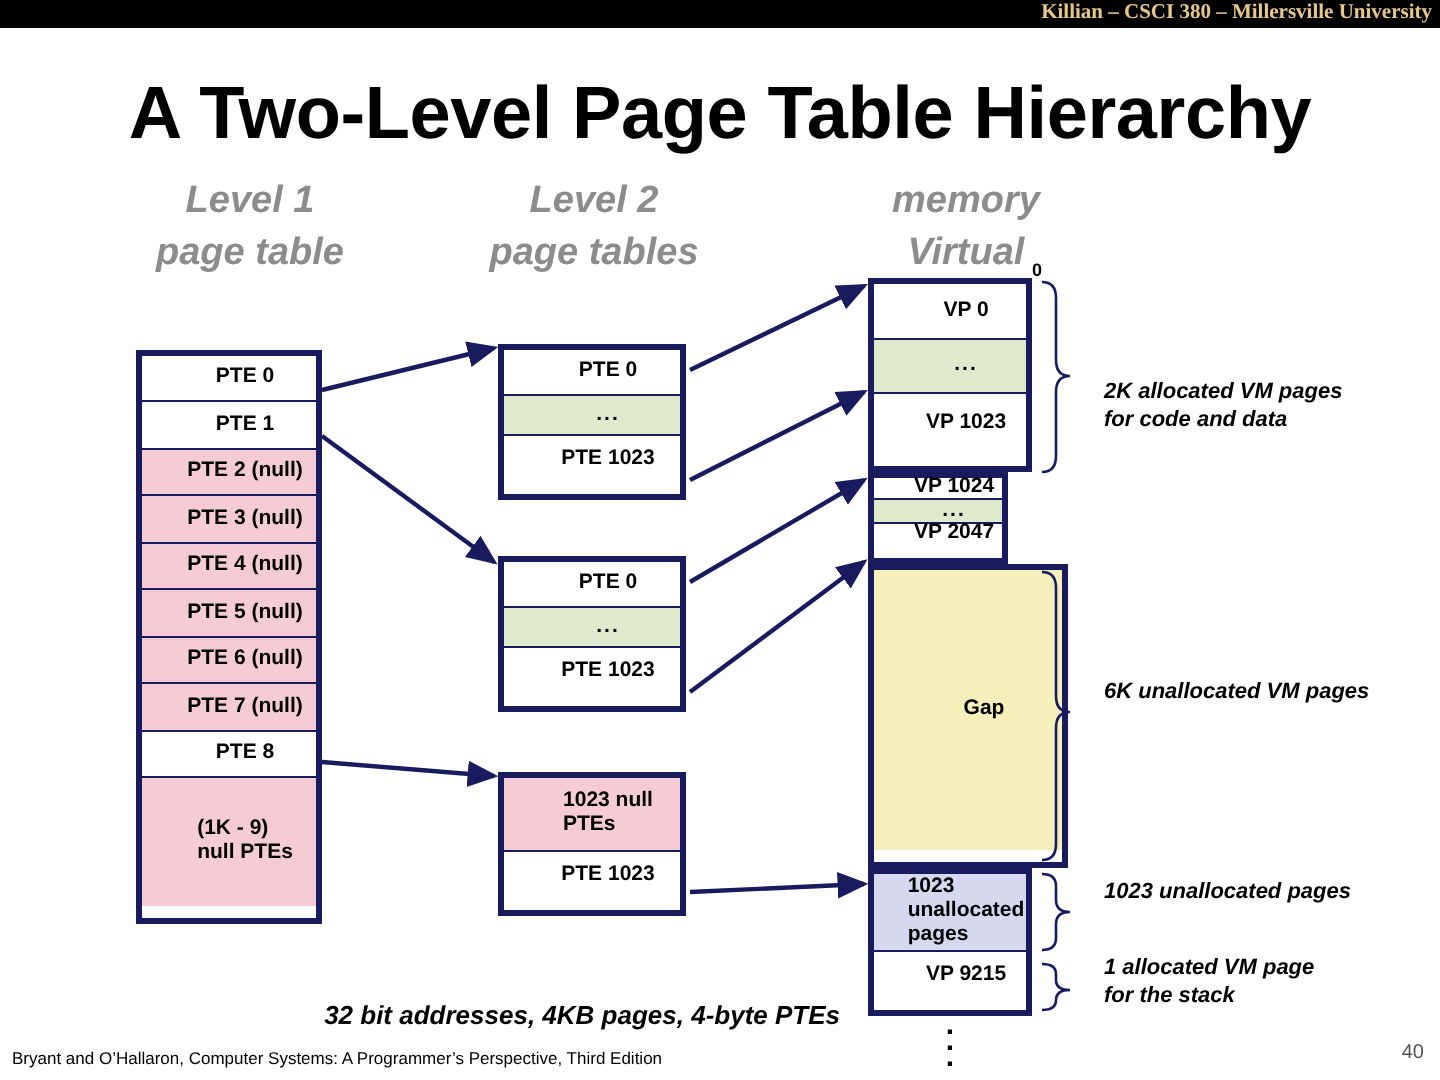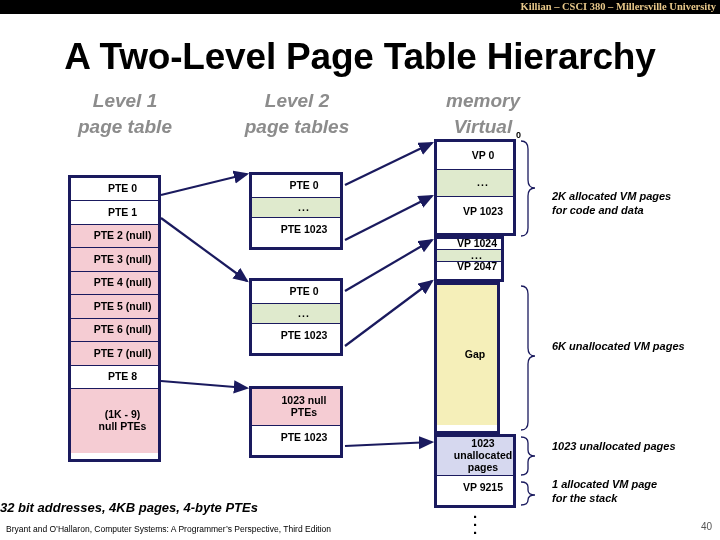--- a/index.html
+++ b/index.html
@@ -71,21 +71,20 @@
   
   .tbl {
     position: absolute;
     border: 3px solid #1a1a5e;
     box-sizing: border-box;
     background: #ffffff;
   }
   .row {
     box-sizing: border-box;
     border-bottom: 1px solid #1a1a5e;
-    text-align: center;
     font-size: 10.5px;
     font-weight: bold;
     color: #000000;
     display: flex;
     align-items: center;
     justify-content: center;
     line-height: 1.12;
     background: #ffffff;
     padding-left: 16px;
   }
@@ -100,21 +99,21 @@
   #tbl-l1 { left: 68px; top: 175px; width: 93px; height: 287px; }
 
   
   #tbl-l2a { left: 249px; top: 172px; width: 94px; height: 78px; }
   #tbl-l2b { left: 249px; top: 278px; width: 94px; height: 78px; }
   #tbl-l2c { left: 249px; top: 386px; width: 94px; height: 72px; }
 
   
   #tbl-vm1 { left: 434px; top: 139px; width: 82px; height: 97px; }
   #tbl-vm2 { left: 434px; top: 236px; width: 70px; height: 46px; }
-  #tbl-vm3 { left: 434px; top: 282px; width: 66px; height: 152px; }
+  #tbl-vm3 { left: 434px; top: 282px; width: 100px; height: 152px; }
   #tbl-vm4 { left: 434px; top: 434px; width: 82px; height: 74px; }
 
   
   .note {
     position: absolute;
     font-size: 11px;
     font-weight: bold;
     font-style: italic;
     color: #000000;
     line-height: 1.25;
@@ -131,21 +130,21 @@
     font-size: 9px;
     font-weight: bold;
     color: #000000;
   }
 
   
   #caption-main {
     position: absolute;
     left: 0; top: 500px;
     width: 420px;
-    text-align: left;
+    text-align: right;
     font-size: 13px;
     font-weight: bold;
     font-style: italic;
     color: #000000;
   }
   #caption-cite {
     position: absolute;
     left: 6px; top: 524px;
     font-size: 8.5px;
     color: #000000;

